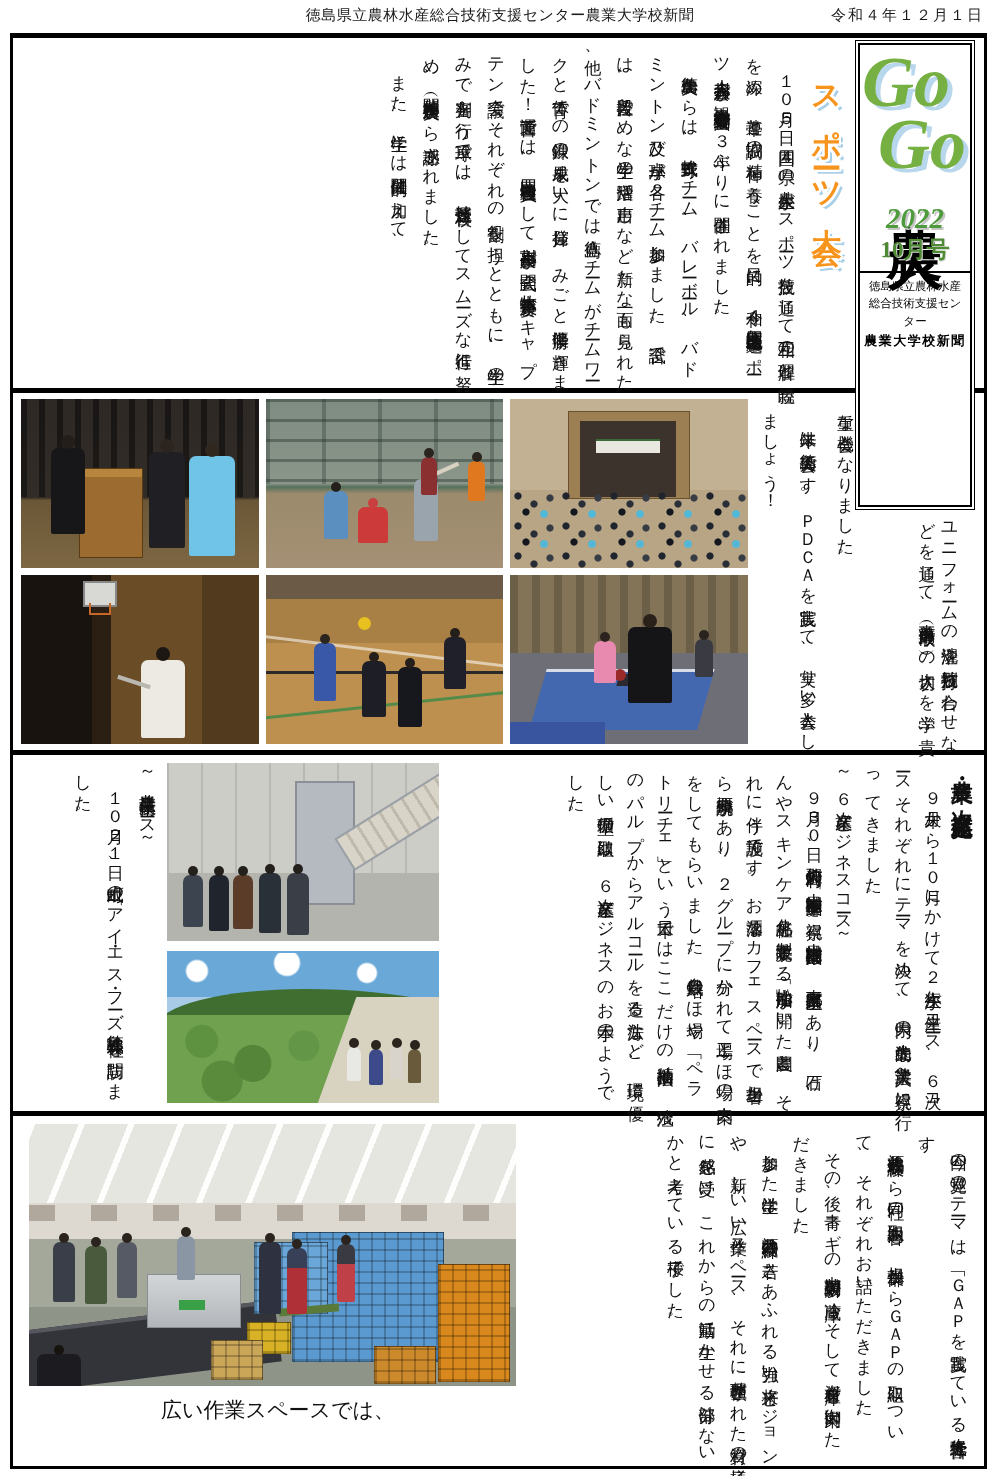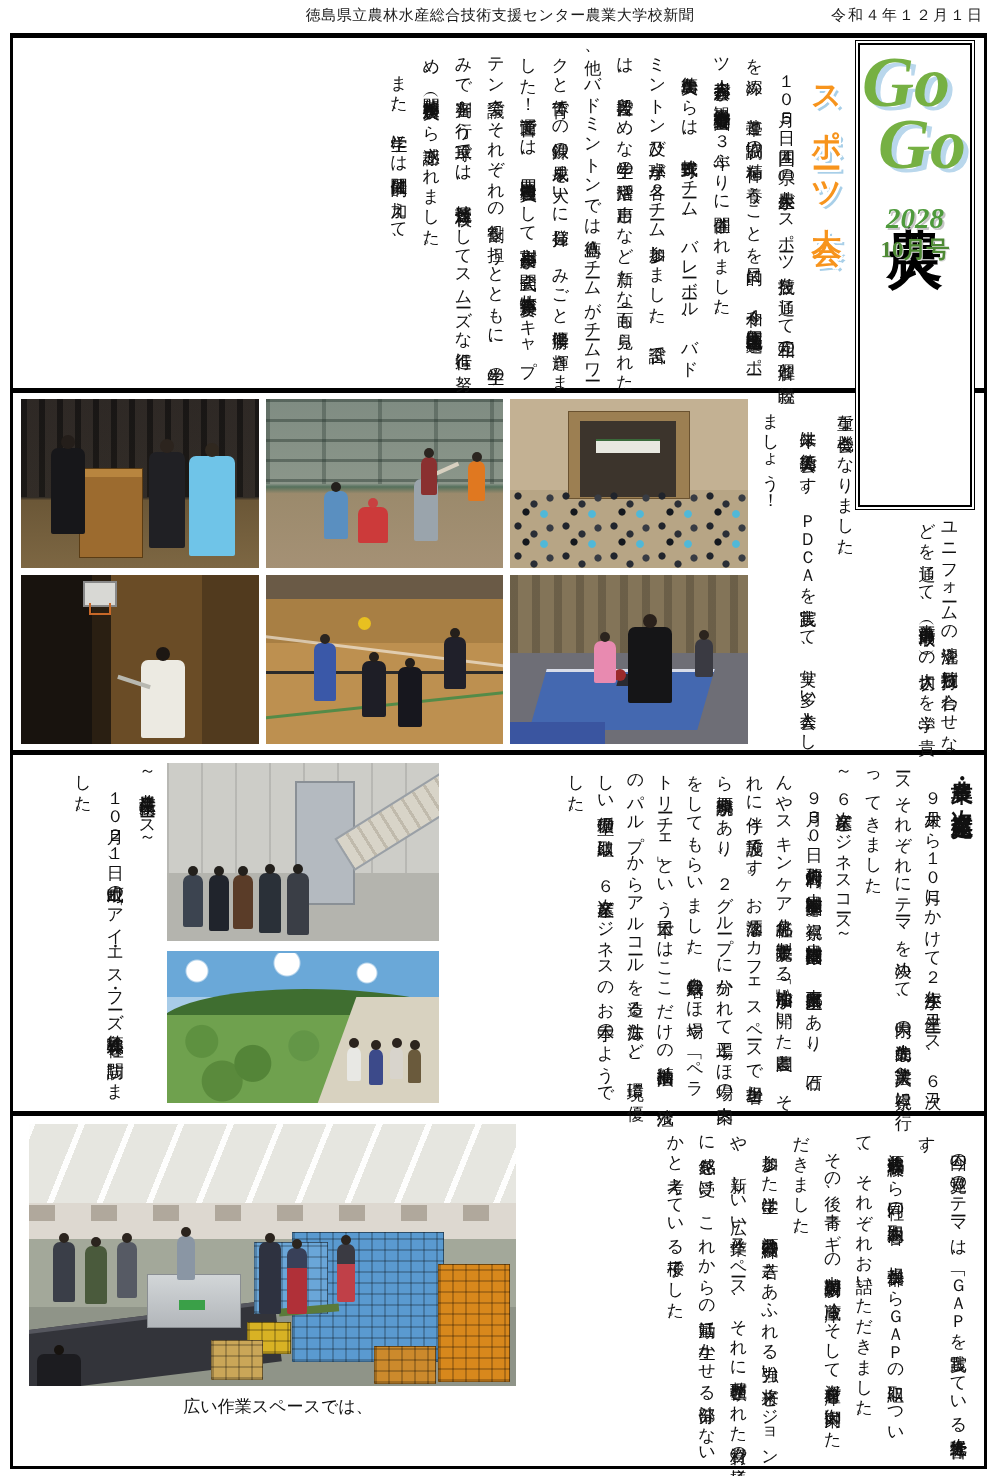--- a/index.html
+++ b/index.html
@@ -53,21 +53,21 @@
   .blockA{width:96px;height:234px;margin-top:112px;line-height:1.32;}
   
   .sec3{height:356px;display:flex;padding:8px 8px 6px 14px;}
   .sec3 .leftcol{width:136px;height:340px;}
   .sec3 .midphotos{width:280px;display:flex;flex-direction:column;gap:10px;padding:0 4px;box-sizing:border-box;}
   .sec3 .rightcol{flex:1;height:340px;line-height:1.75;}
   .agri-headline{font-weight:bold;font-size:22px;letter-spacing:2px;line-height:1.3;margin:0 0 0 6px;}
   
   .sec4{height:352px;display:flex;padding:8px 10px 0 16px;}
   .photocol{width:498px;}
-  .caption{text-align:center;font-size:17px;line-height:1.75;margin-top:6px;color:#111;}
+  .caption{text-align:center;font-size:21px;line-height:1.75;margin-top:6px;color:#111;}
   .sec4 .txt{flex:1;height:336px;padding-left:16px;line-height:1.85;}
   
   .ph{position:relative;overflow:hidden;background:#888;}
   .ab{position:absolute;}
   .person{position:absolute;border-radius:7px 7px 2px 2px;}
   .person::before{content:"";position:absolute;left:50%;transform:translateX(-50%);top:-13px;
                   width:14px;height:14px;border-radius:50%;background:var(--h,#2b2520);}
   .person.sm::before{width:10px;height:10px;top:-9px;}
   .crates{position:absolute;border:1px solid rgba(0,0,0,.35);
     background-image:repeating-linear-gradient(0deg,rgba(0,0,0,.22) 0 2px,transparent 2px 11px),
@@ -90,22 +90,27 @@
     <div class="date">令和４年１２月１日</div>
   </div>
 
   <div class="frame">
 
     <div class="masthead">
       <div class="inner">
         <div class="go top">Go</div>
         <div class="go bot">Go</div>
         <div class="mh-title">農大</div>
-        <div class="mh-year">2028</div>
+        <div class="mh-year">2022</div>
         <div class="mh-issue">10月号</div>
+        <div class="mh-org">
+          <div>徳島県立農林水産</div>
+          <div>総合技術支援センター</div>
+          <div class="b">農業大学校新聞</div>
+        </div>
       </div>
     </div>
 
     <section class="sec1">
       <div class="txt v">
         <p class="ind">１０月５日、四国４県の農大生がスポーツ競技を通じて相互の理解と親睦を深め、連帯と協調の精神を養うことを目的に、令和４年度四国地区農学連スポーツ大会香川大会が観音寺市総合運動公園で３年ぶりに開催されました。</p>
         <p class="ind">徳島農大からは、軟式野球１チーム、バレーボール、バドミントン及び卓球が各２チーム参加しました。試合では、普段控えめな学生の活躍や声出しなど新たな一面も見られた他、バドミントンでは徳島Ａチームがチームワークと体育での鍛錬の成果を大いに発揮し、みごと準優勝に輝きました！運営面では、四国農学連役員として市川副会長が閉会式、牧本体育委員がキャプテン会議でそれぞれの役割を担うとともに、学生のみで審判を行う卓球では、競技運営校としてスムーズな進行に努め、開催校（香川農大）から感謝されました。</p>
         <p class="ind">また、学生には開催目的に加えて、</p>
       </div>
       <div class="titlecol">

